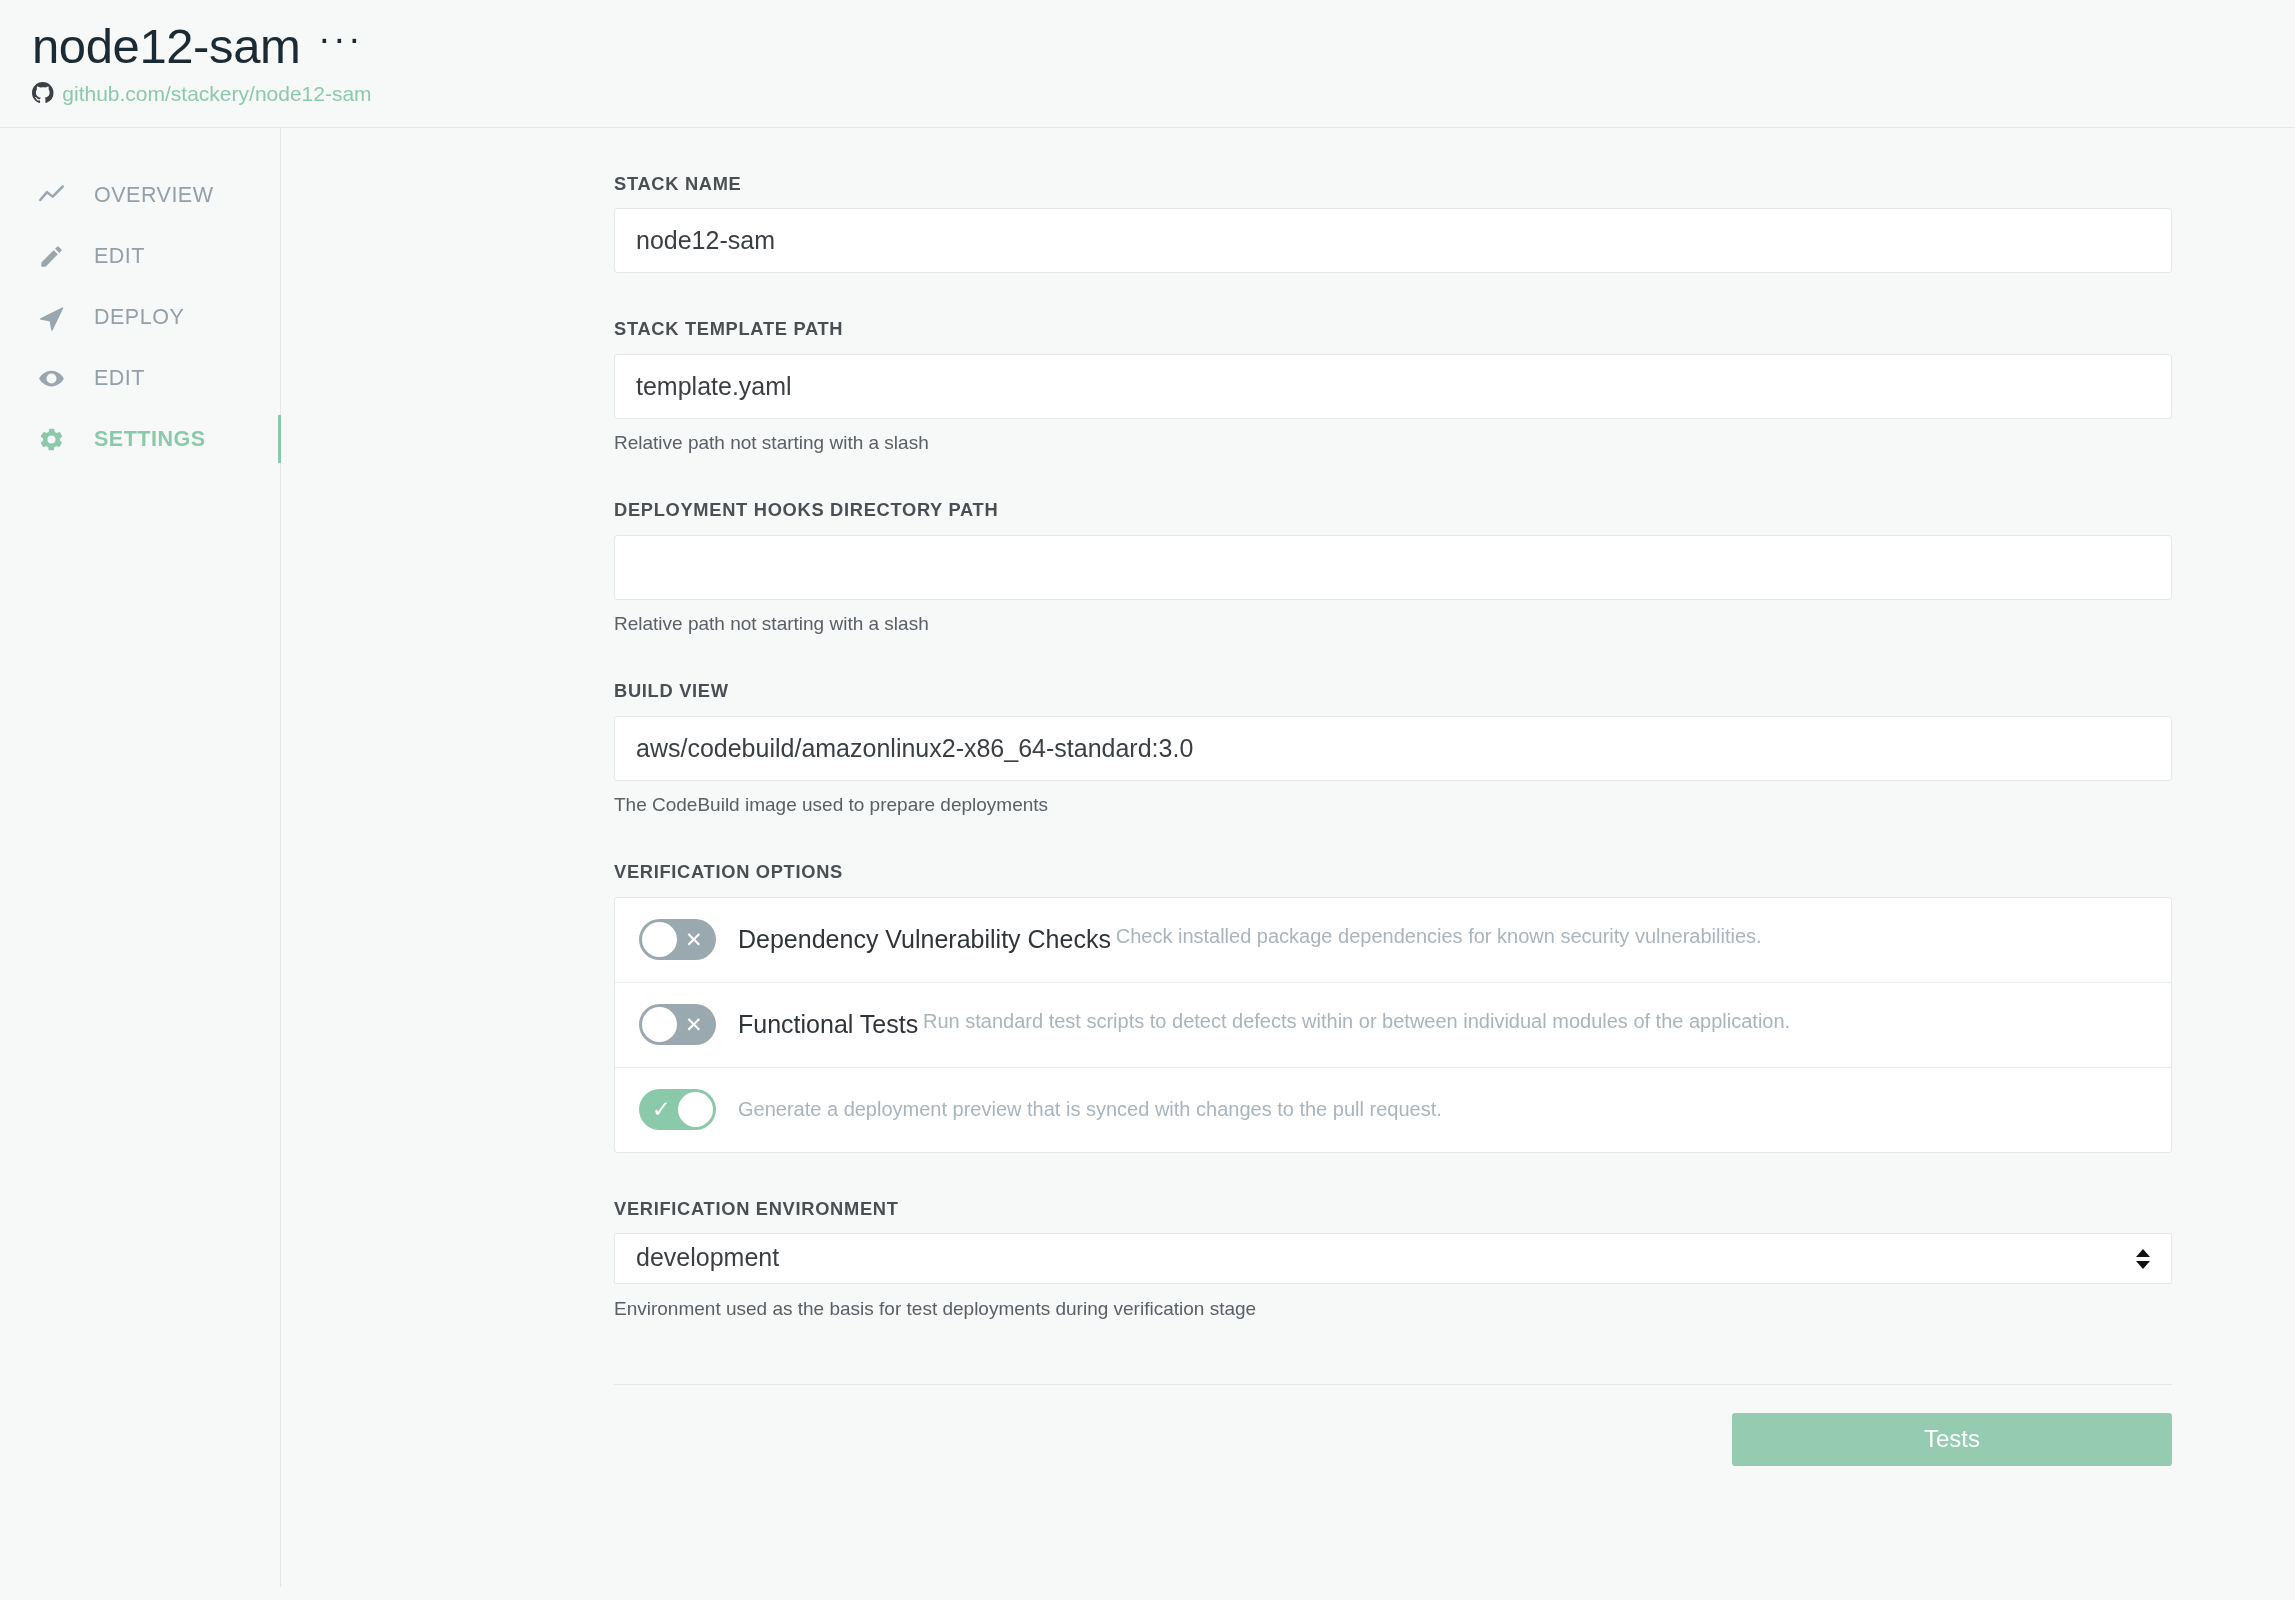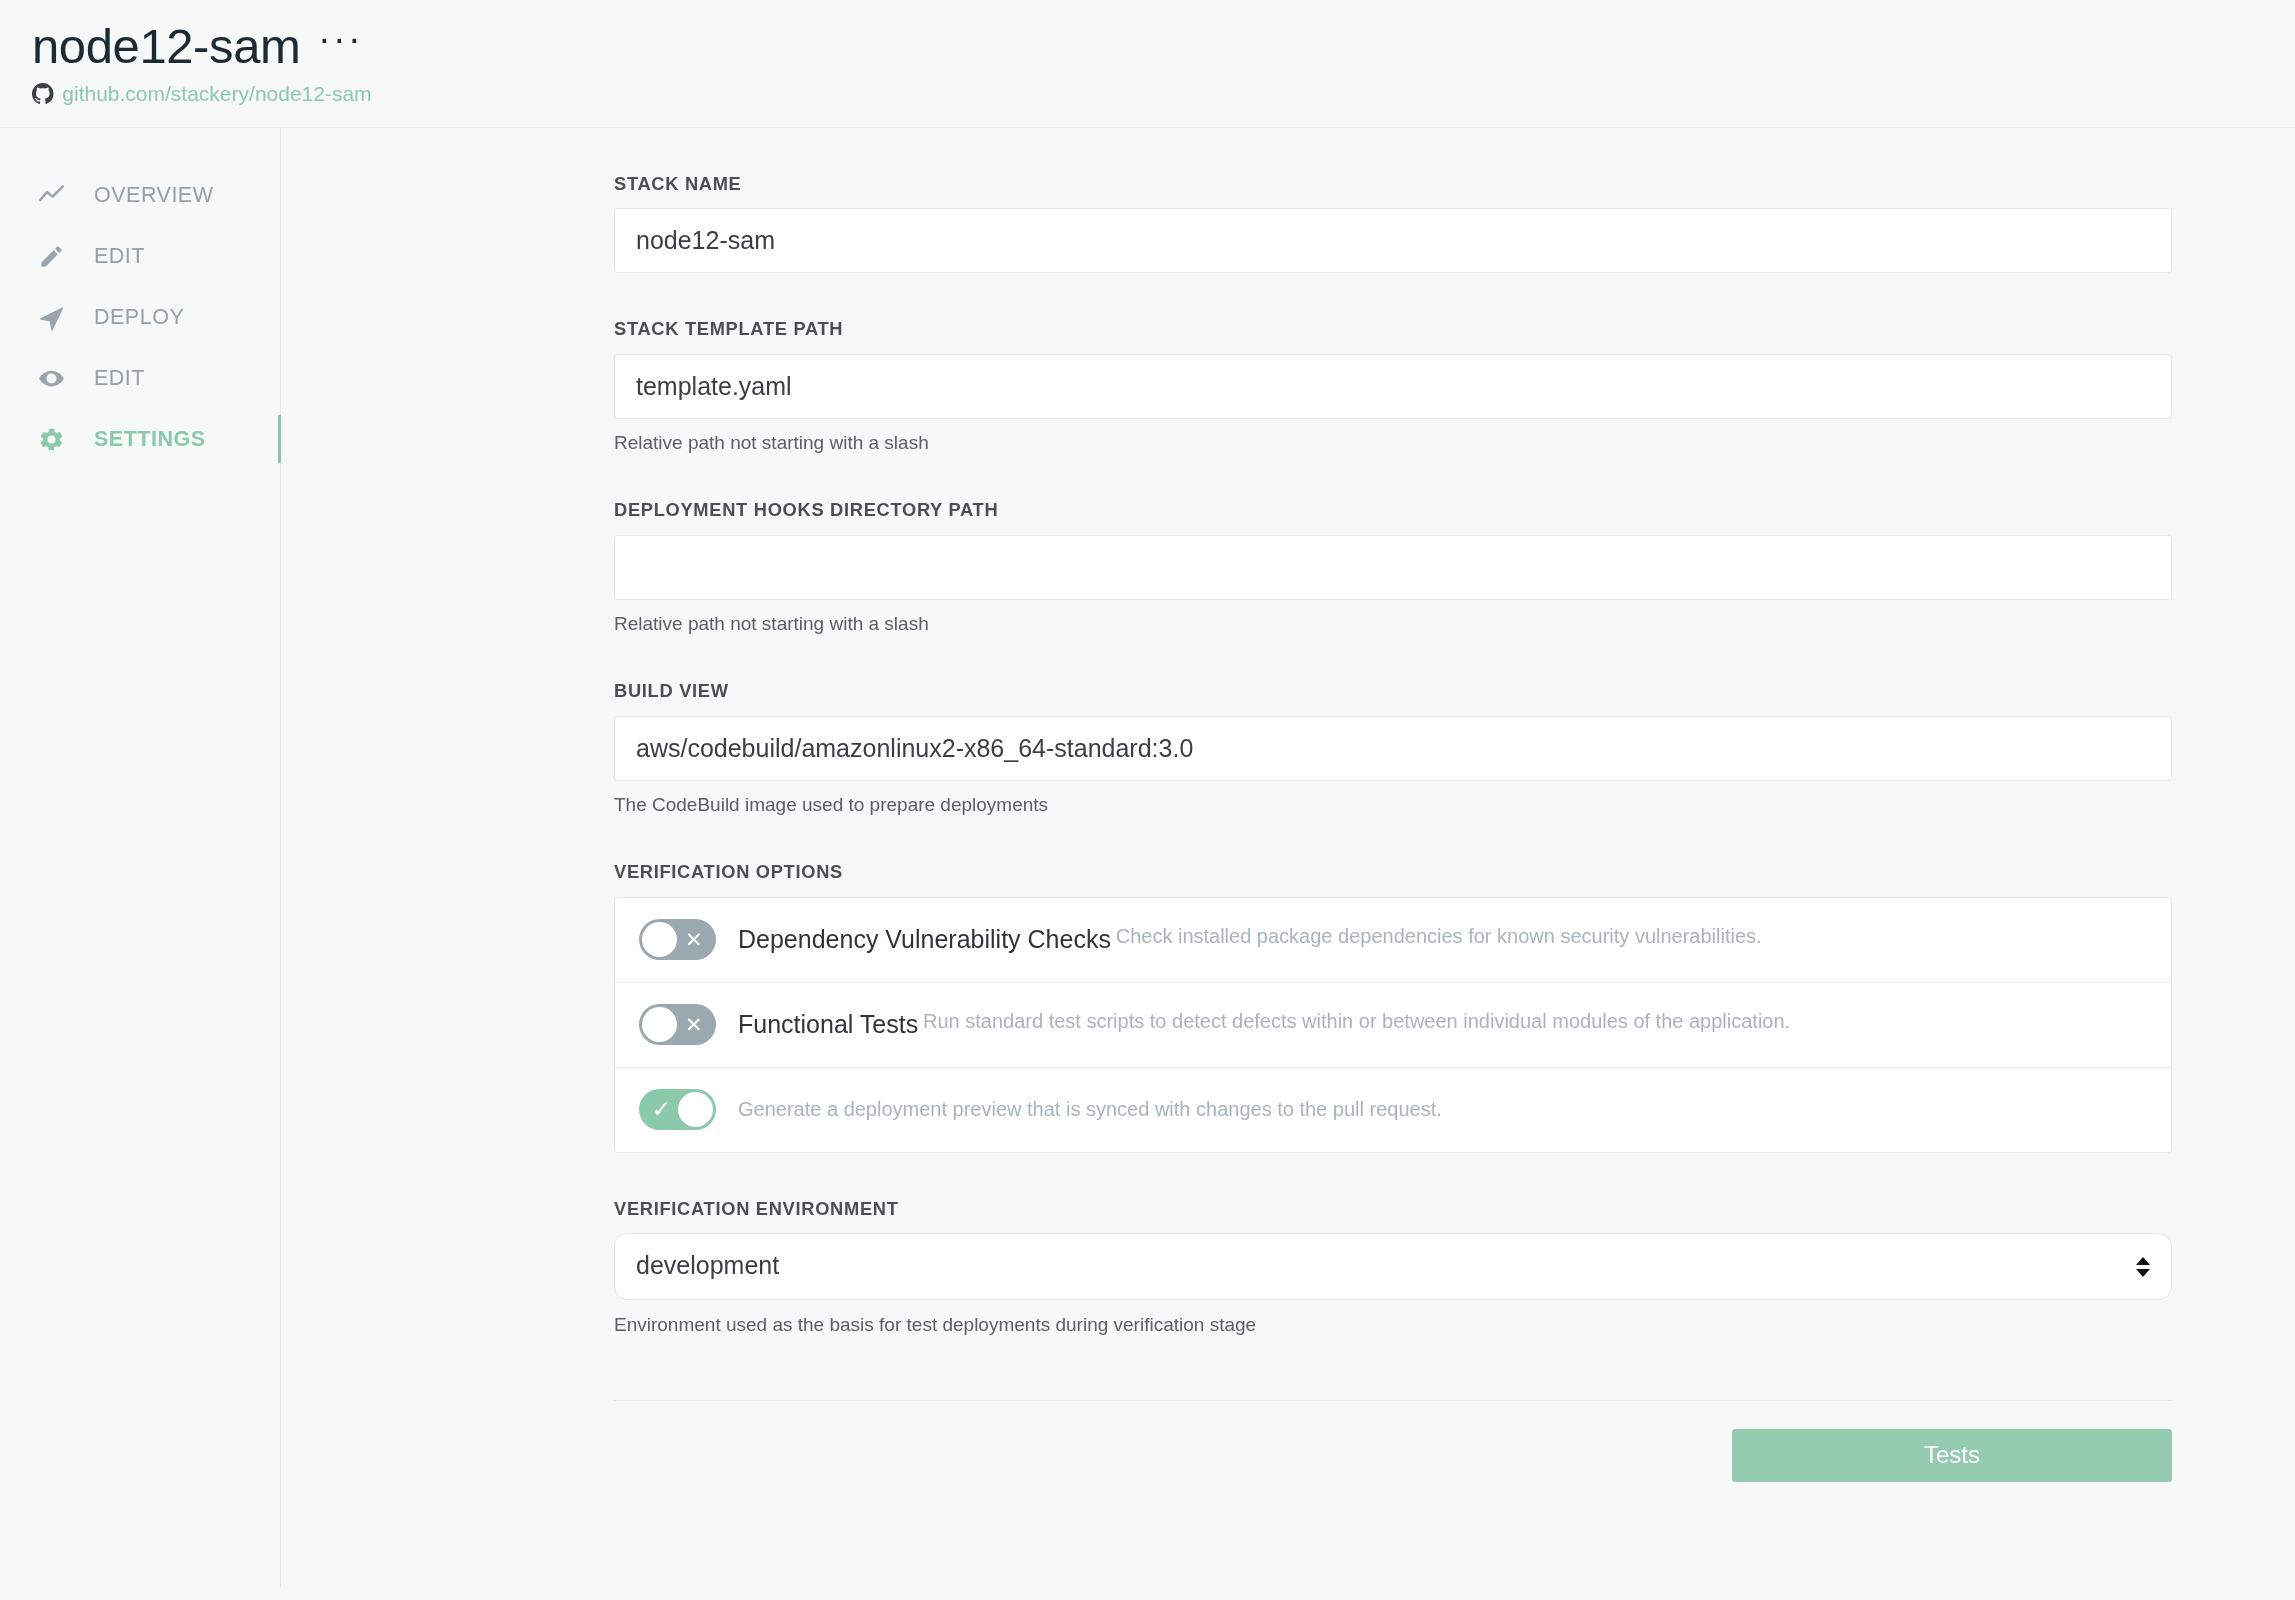--- a/index.html
+++ b/index.html
@@ -33,21 +33,20 @@
     color: #1b2a33;
     font-size: 38px;
     line-height: 0.4;
     letter-spacing: 2.4px;
     padding-bottom: 14.3px;
     cursor: pointer;
     user-select: none;
   }
   .repo-row {
     display: flex;
-    align-items: center;
     gap: 8.8px;
     margin-top: 9.6px;
   }
   .gh-icon { width: 21.5px; height: 21.5px; display: block; }
   .repo-link {
     font-size: 21px;
     color: #8bc9ab;
     text-decoration: none;
     cursor: pointer;
   }
@@ -174,24 +173,24 @@
   .switch.on  .switch-glyph { margin-left: 12.8px; font-size: 23px; }
 
   .toggle-texts { display: flex; flex-direction: row; gap: 4.8px; }
   .toggle-title { font-size: 25px; color: #2f3438; font-weight: 400; line-height: 1.15; }
   .toggle-desc  { font-size: 20px; color: #a9b4bc; font-weight: 400; line-height: 1.15; }
 
   
   .select-wrap { position: relative; width: 1558px; }
   .select-box {
     width: 1558px;
-    height: 67px;
+    height: 51px;
     background: #ffffff;
     border: 0.8px solid #e3e7e8;
-    border-radius: 13px;
+    border-radius: 2px;
     font-size: 25px;
     color: #3a3f44;
     padding: 0 48px 4px 21px;
     font-family: "Liberation Sans", sans-serif;
     appearance: none;
     -webkit-appearance: none;
     outline: none;
     cursor: pointer;
   }
   .select-arrows {

